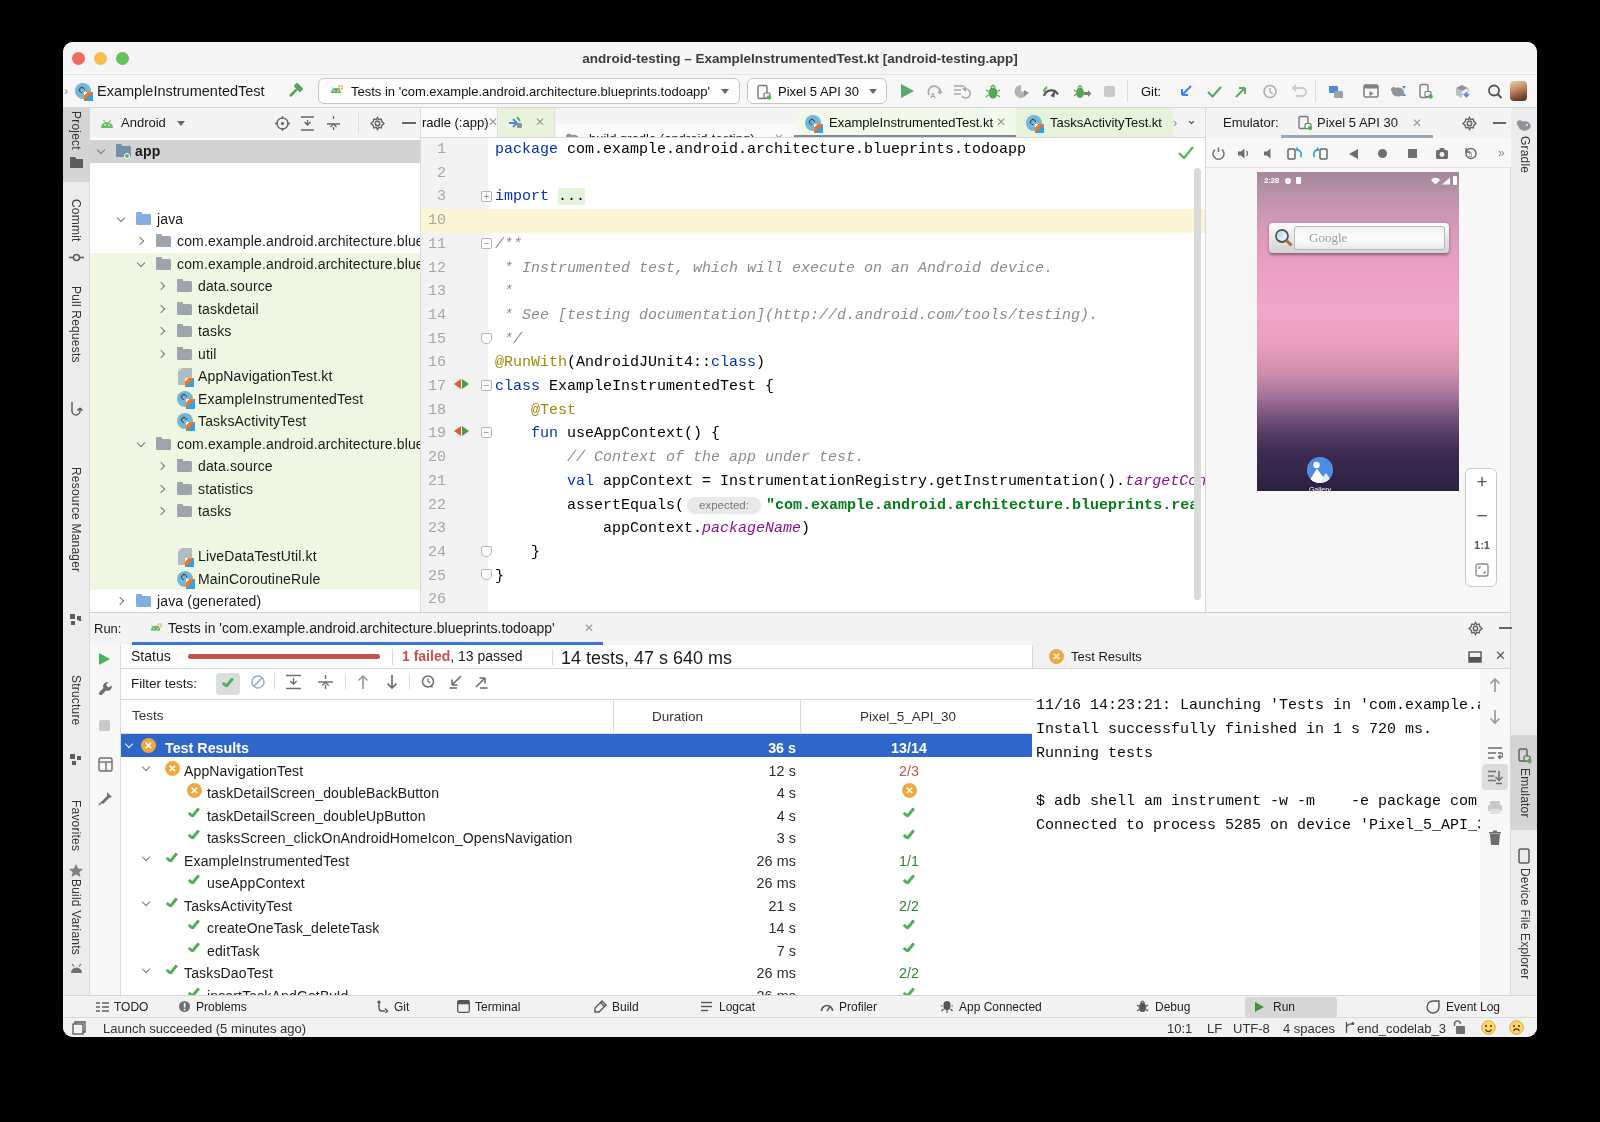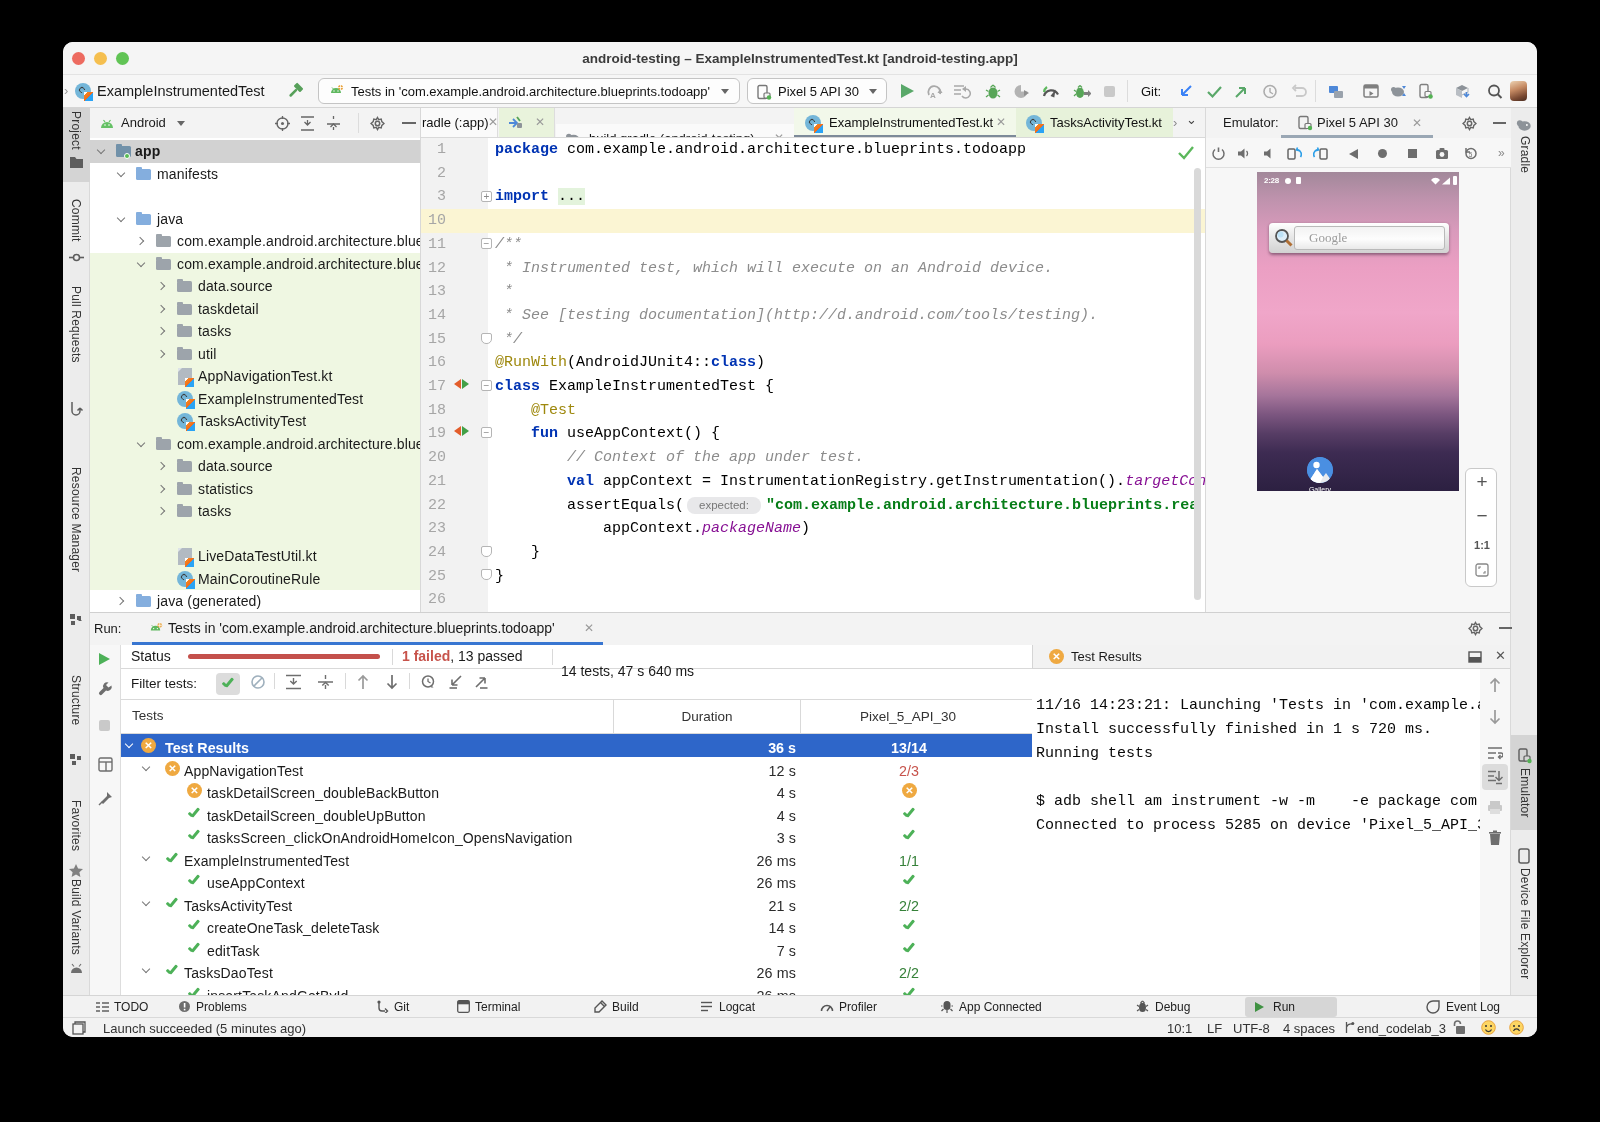--- a/index.html
+++ b/index.html
@@ -294,25 +294,20 @@
 </div>
 <div class="a" id="projpanel">
  <div class="a" style="left:0;top:114.5px;width:330px;height:337.5px;background:#eff7e2"></div>
  <div class="a" style="left:0;top:2px;width:330px;height:22.5px;background:#d2d2d2"></div>
  <div class="trow" style="top:2px">
         <span class="chev chevd" style="left:7px;top:7px"></span>
         <span class="fold" style="left:26px;top:6px;background:#7191a9"></span>
         <span class="gdot" style="left:34px;top:13px"></span>
         <span class="lbl" style="left:45px;font-weight:bold">app</span>
       </div>
- <div class="trow" style="top:24.5px">
-        <span class="chev chevd" style="left:27px;top:7px"></span>
-        <span class="fold" style="left:46px;top:6px;background:#84aede"></span>
-        <span class="lbl" style="left:67px">manifests</span>
-      </div>
  <div class="trow" style="top:69.5px">
         <span class="chev chevd" style="left:27px;top:7px"></span>
         <span class="fold" style="left:46px;top:6px;background:#84aede"></span>
         <span class="lbl" style="left:67px">java</span>
       </div>
  <div class="trow" style="top:92px">
         <span class="chev chevr" style="left:47px;top:7px"></span>
         <span class="fold" style="left:66px;top:6px;background:#9da4ab"></span>
         <span class="lbl" style="left:87px">com.example.android.architecture.bluepr</span>
       </div>
@@ -446,21 +441,21 @@
  <div class="a" style="left:753px;top:7px;color:#8a8a8a;font-size:13px">›</div>
  <div class="a" style="left:766px;top:4px;color:#444;font-size:13px">⌄</div>
 </div>
 <div class="a" id="editor">
  <div class="a" style="left:0;top:0;width:68px;height:474px;background:#f2f2f2"></div>
  <div class="a" style="left:0;top:71.1px;width:785px;height:23.7px;background:#fbf5d3"></div>
  <div class="a gut"></div>
  <style>
  .lnum{position:absolute;width:26px;text-align:right;font-family:"Liberation Mono",monospace;font-size:15px;color:#a6a6a6;line-height:23.7px}
  .cl{position:absolute;left:75px;font-family:"Liberation Mono",monospace;font-size:15px;color:#000;line-height:23.7px;white-space:pre}
- .kw{color:#0033b3;font-weight:bold}
+ .kw{color:#0033b3;font-weight:normal}
  .cm{color:#8c8c8c;font-style:italic}
  .an{color:#9e880d}
  .st{color:#067d17;font-weight:bold}
  .pu{color:#871094;font-style:italic}
  .fm{position:absolute;left:61px;width:11px;height:11px;border:1px solid #b5b5b5;background:#fff;color:#8a8a8a;font-size:10px;line-height:9px;text-align:center;border-radius:2px}
  </style>
  <div class="lnum" style="top:0">1</div>
       <div class="lnum" style="top:23.7px">2</div>
       <div class="lnum" style="top:47.4px">3</div>
       <div class="lnum" style="top:71.1px">10</div>
@@ -705,21 +700,21 @@
           <path d="M9 1 l5 5 -3 1 -6 6 -2 -2 6 -6 z" fill="#6e6e6e"></path>
           <line x1="4" y1="11" x2="1" y2="14" stroke="#6e6e6e" stroke-width="1.5"></line>
         </svg>
  </div>
  <div class="a" style="left:31px;top:32px;width:911px;height:24px;border-bottom:1px solid #d9d9d9">
   <div class="a" style="left:10px;top:3px;font-size:14px">Status</div>
   <div class="a" style="left:67px;top:9px;width:192px;height:5px;border-radius:3px;background:#c4504b"></div>
   <div class="seg" style="left:271px"></div>
   <div class="a" style="left:281px;top:3px;font-size:14px"><span class="red" style="font-weight:bold">1 failed</span>, 13 passed</div>
   <div class="seg" style="left:431px"></div>
-  <div class="a" style="left:440px;top:18px;font-size:14px">14 tests, 47 s 640 ms</div>
+  <div class="a" style="left:440px;top:3px;font-size:18px">14 tests, 47 s 640 ms</div>
  </div>
  <div class="a" style="left:31px;top:56px;width:911px;height:31px;border-bottom:1px solid #d9d9d9">
   <div class="a" style="left:10px;top:7px;font-size:13.5px">Filter tests:</div>
   <div class="a" style="left:95px;top:4px;width:24px;height:22px;background:#dcdcdc;border-radius:4px"></div>
   <span class="check" style="left:100px;top:8px"></span>
   <svg class="fic" style="left:129px" width="16" height="16" viewBox="0 0 16 16">
           <circle cx="8" cy="8" r="6" fill="none" stroke="#9fb0bd" stroke-width="1.6"></circle>
           <line x1="3.8" y1="12.2" x2="12.2" y2="3.8" stroke="#9fb0bd" stroke-width="1.6"></line>
         </svg>
   <div class="seg" style="left:153px"></div>
@@ -751,21 +746,21 @@
           <path d="M13 2 L4 11 M4 11 v-5.5 M4 11 h5.5" stroke="#6e6e6e" stroke-width="1.6" fill="none"></path>
           <line x1="1.5" y1="14" x2="9" y2="14" stroke="#6e6e6e" stroke-width="1.6"></line>
         </svg>
   <svg class="fic" style="left:353px" width="15" height="16" viewBox="0 0 15 16">
           <path d="M2 13 L11 4 M11 4 v5.5 M11 4 h-5.5" stroke="#6e6e6e" stroke-width="1.6" fill="none"></path>
           <line x1="6" y1="14" x2="13.5" y2="14" stroke="#6e6e6e" stroke-width="1.6"></line>
         </svg>
  </div>
  <div class="a" style="left:31px;top:87px;width:911px;height:34px;border-bottom:1px solid #d9d9d9">
   <div class="a" style="left:11px;top:8px;font-size:13.5px;color:#333">Tests</div>
-  <div class="a" style="left:531px;top:9px;width:110px;text-align:center;font-size:13.5px;color:#333">Duration</div>
+  <div class="a" style="left:531px;top:9px;width:110px;font-size:13.5px;color:#333">Duration</div>
   <div class="a" style="left:727px;top:9px;width:120px;text-align:center;font-size:13.5px;color:#333">Pixel_5_API_30</div>
   <div class="a" style="left:492px;top:0;width:1px;height:34px;background:#d9d9d9"></div>
   <div class="a" style="left:679px;top:0;width:1px;height:34px;background:#d9d9d9"></div>
  </div>
  <div class="a" style="left:31px;top:121px;width:911px;height:22.5px;background:#2e66c9;color:#fff;font-size:14.3px;line-height:22.5px">
   <span class="chev chevd cw" style="left:4px;top:7px"></span>
         <span class="ocirc" style="left:20px;top:4px">✕</span>
   <div class="a" style="left:44px;top:3px;font-size:14.3px;font-weight:bold">Test Results</div>
   <div class="durv" style="top:3px;color:#fff;font-weight:bold">36 s</div>
   <div class="stat" style="top:3px;font-weight:bold">13/14</div>

